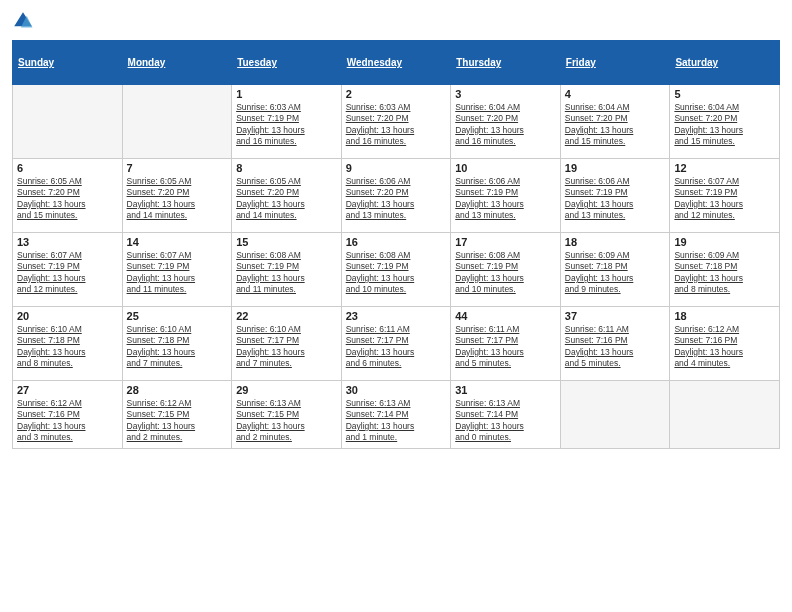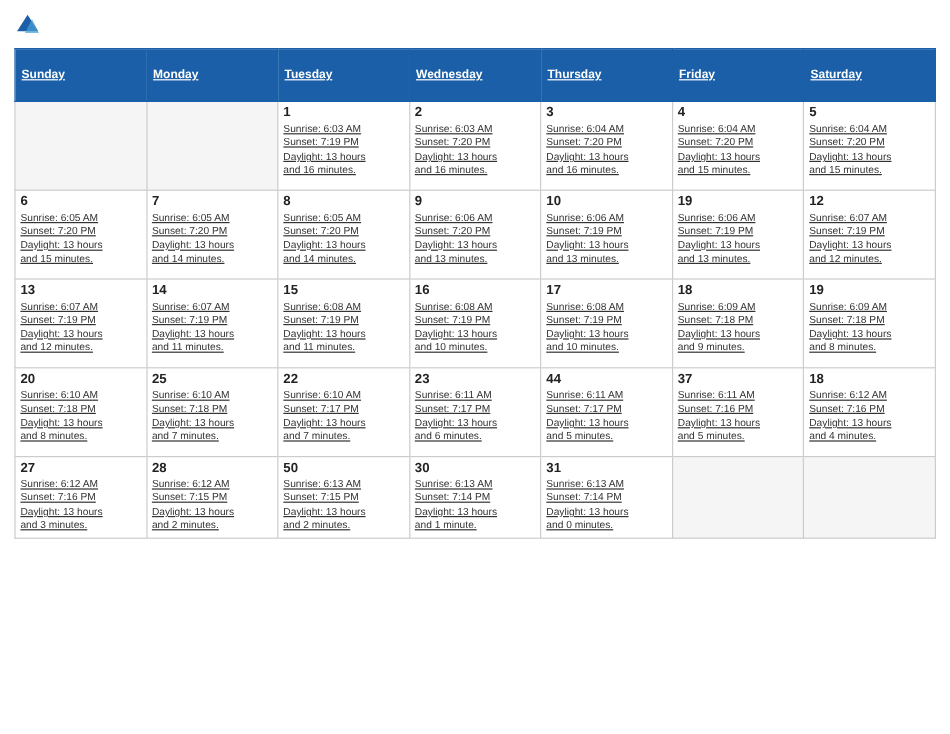--- a/index.html
+++ b/index.html
@@ -337,21 +337,21 @@
 and 3 minutes.</div>
           </td>
           <td>
             <span class="day-number">28</span>
             <div class="day-info" style="white-space: pre-line;">Sunrise: 6:12 AM
 Sunset: 7:15 PM
 Daylight: 13 hours
 and 2 minutes.</div>
           </td>
           <td>
-            <span class="day-number">50</span>
+            <span class="day-number">29</span>
             <div class="day-info" style="white-space: pre-line;">Sunrise: 6:13 AM
 Sunset: 7:15 PM
 Daylight: 13 hours
 and 2 minutes.</div>
           </td>
           <td>
             <span class="day-number">30</span>
             <div class="day-info" style="white-space: pre-line;">Sunrise: 6:13 AM
 Sunset: 7:14 PM
 Daylight: 13 hours

